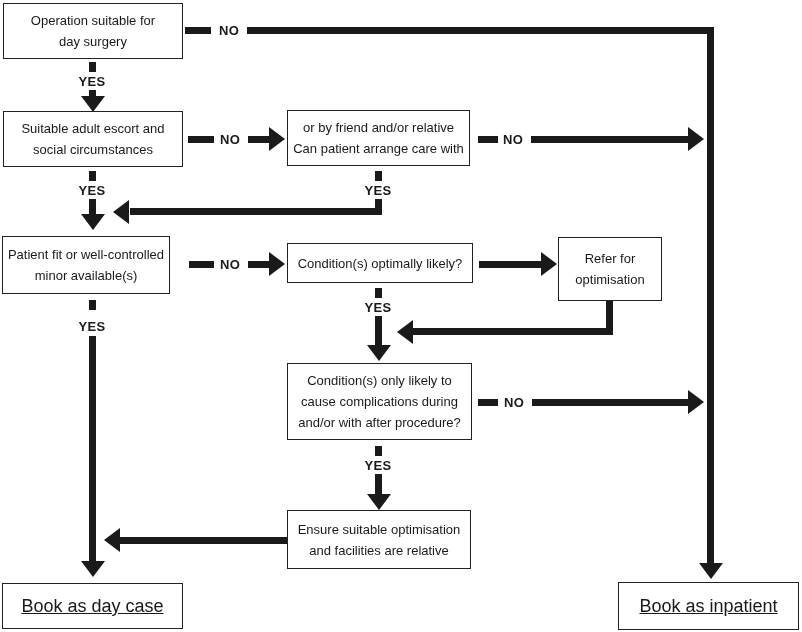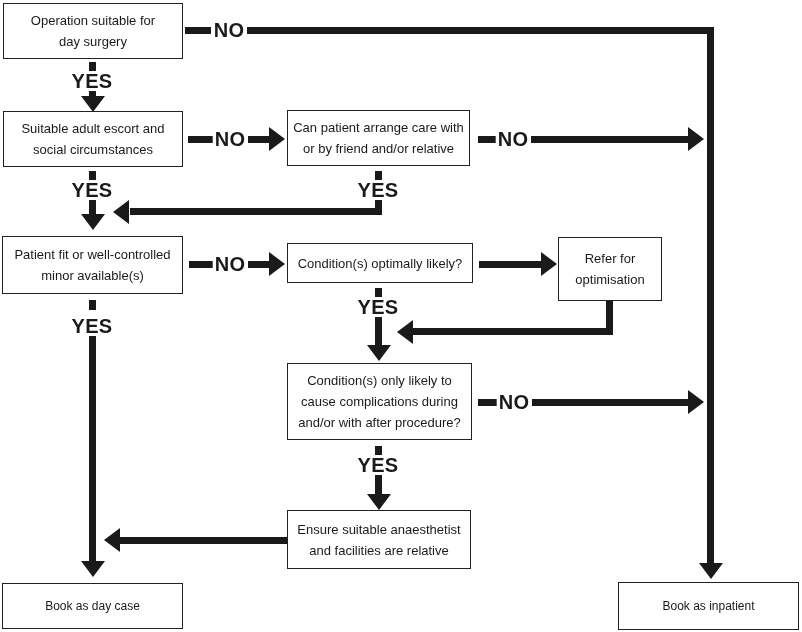--- a/index.html
+++ b/index.html
@@ -22,31 +22,31 @@
     display:flex;
     flex-direction:column;
     align-items:center;
     justify-content:center;
     text-align:center;
     font-size:13px;
     line-height:21px;
     box-sizing:border-box;
     z-index:3;
   }
-  .node.big{font-size:12px;line-height:22px;}
+  .node.big{font-size:18px;line-height:22px;text-decoration:underline;}
   .hline,.vline,.dash{
     position:absolute;
     background:var(--ink);
     z-index:1;
   }
   .lbl{
     position:absolute;
     transform:translate(-50%,-50%);
     font-weight:bold;
-    font-size:20px;
+    font-size:13px;
     letter-spacing:0.3px;
     color:var(--ink);
     z-index:2;
     background:var(--bg);
     padding:0 2px;
     line-height:1;
   }
   .ah{position:absolute;width:0;height:0;z-index:2;}
   .ah-down{border-left:12px solid transparent;border-right:12px solid transparent;border-top:16px solid var(--ink);}
   .ah-right{border-top:12px solid transparent;border-bottom:12px solid transparent;border-left:16px solid var(--ink);}
@@ -61,46 +61,46 @@
     <div>Suitable adult escort and</div>
     <div>social circumstances</div>
   </div>
 
   <div class="node" style="left:3px;top:3px;width:180px;height:56px">
     <div>Operation suitable for</div>
     <div>day surgery</div>
   </div>
 
   <div class="node" style="left:287px;top:110px;width:183px;height:56px">
+    <div>or by friend and/or relative</div>
     <div>Can patient arrange care with</div>
-    <div>or by friend and/or relative</div>
   </div>
 
-  <div class="node" style="left:2px;top:236px;width:181px;height:58px">
+  <div class="node" style="left:2px;top:236px;width:168px;height:58px">
     <div>Patient fit or well-controlled</div>
     <div>minor available(s)</div>
   </div>
 
   <div class="node" style="left:287px;top:243px;width:186px;height:40px">
     <div>Condition(s) optimally likely?</div>
   </div>
 
   <div class="node" style="left:558px;top:237px;width:104px;height:64px">
     <div>Refer for</div>
     <div>optimisation</div>
   </div>
 
   <div class="node" style="left:287px;top:363px;width:185px;height:77px">
     <div>Condition(s) only likely to</div>
     <div>cause complications during</div>
     <div>and/or with after procedure?</div>
   </div>
 
   <div class="node" style="left:287px;top:510px;width:184px;height:59px">
-    <div>Ensure suitable anaesthetist</div>
+    <div>Ensure suitable optimisation</div>
     <div>and facilities are relative</div>
   </div>
 
   <div class="node big" style="left:2px;top:583px;width:181px;height:46px">
     <div>Book as day case</div>
   </div>
 
   <div class="node big" style="left:618px;top:582px;width:181px;height:48px">
     <div>Book as inpatient</div>
   </div>

